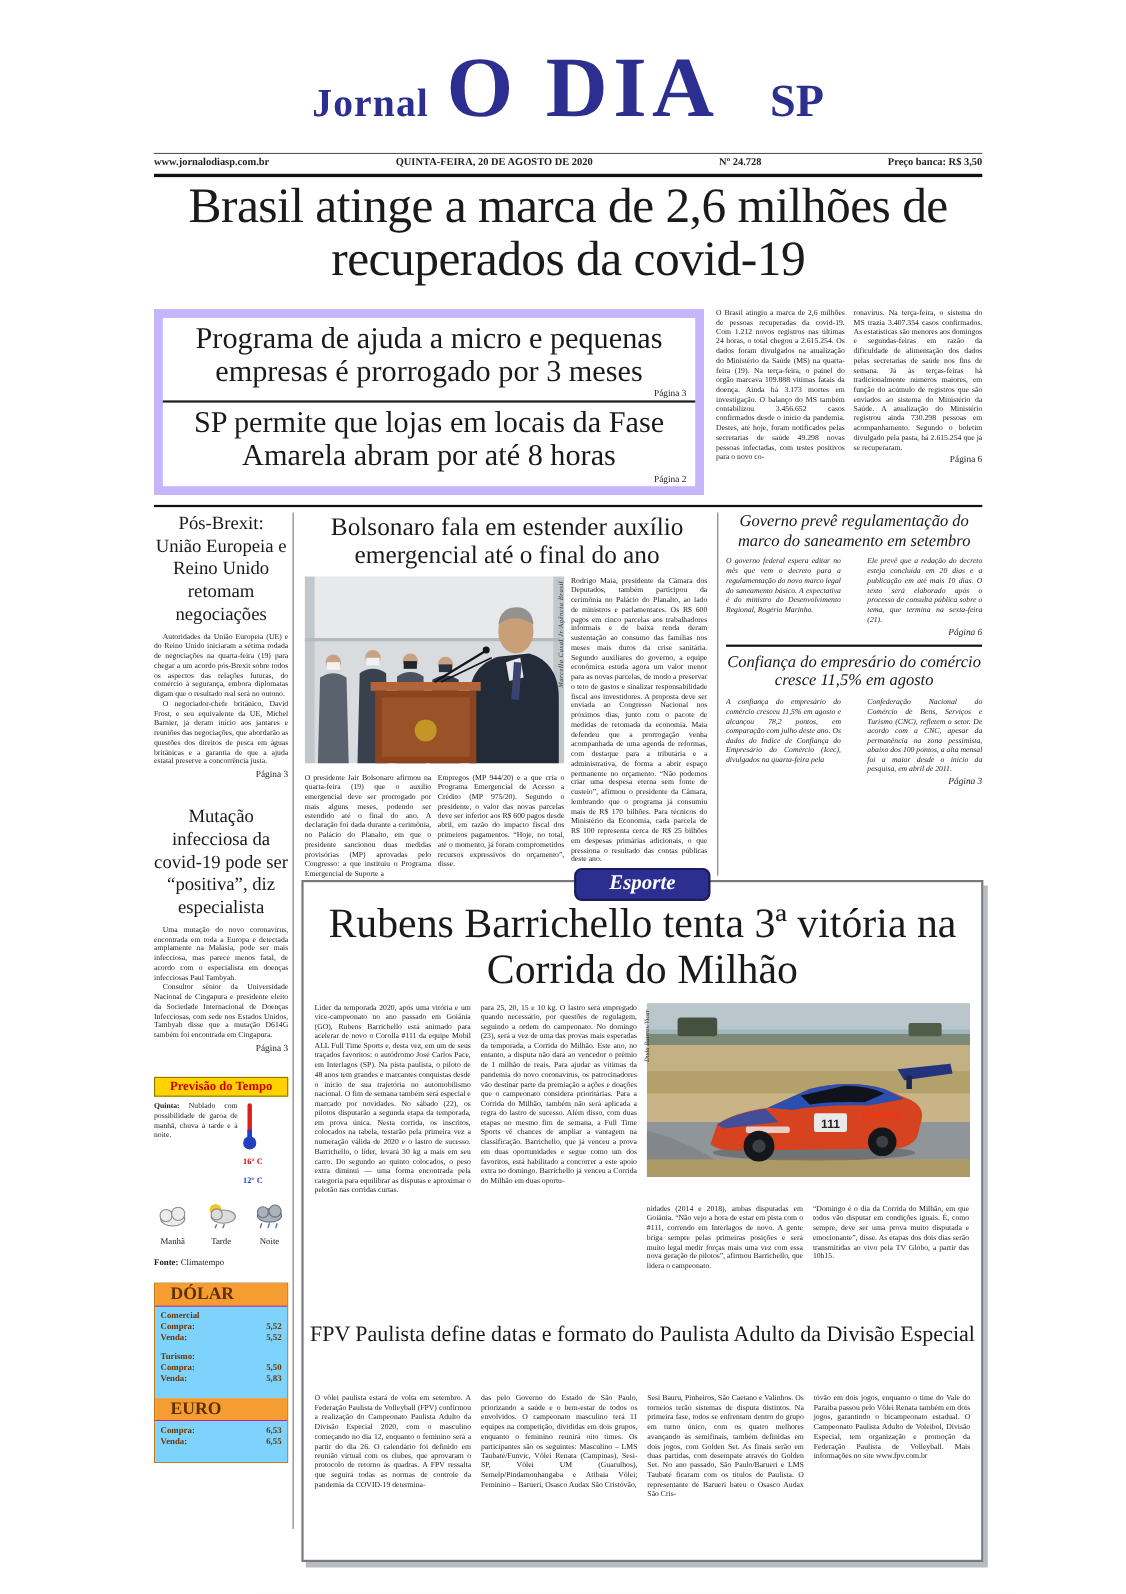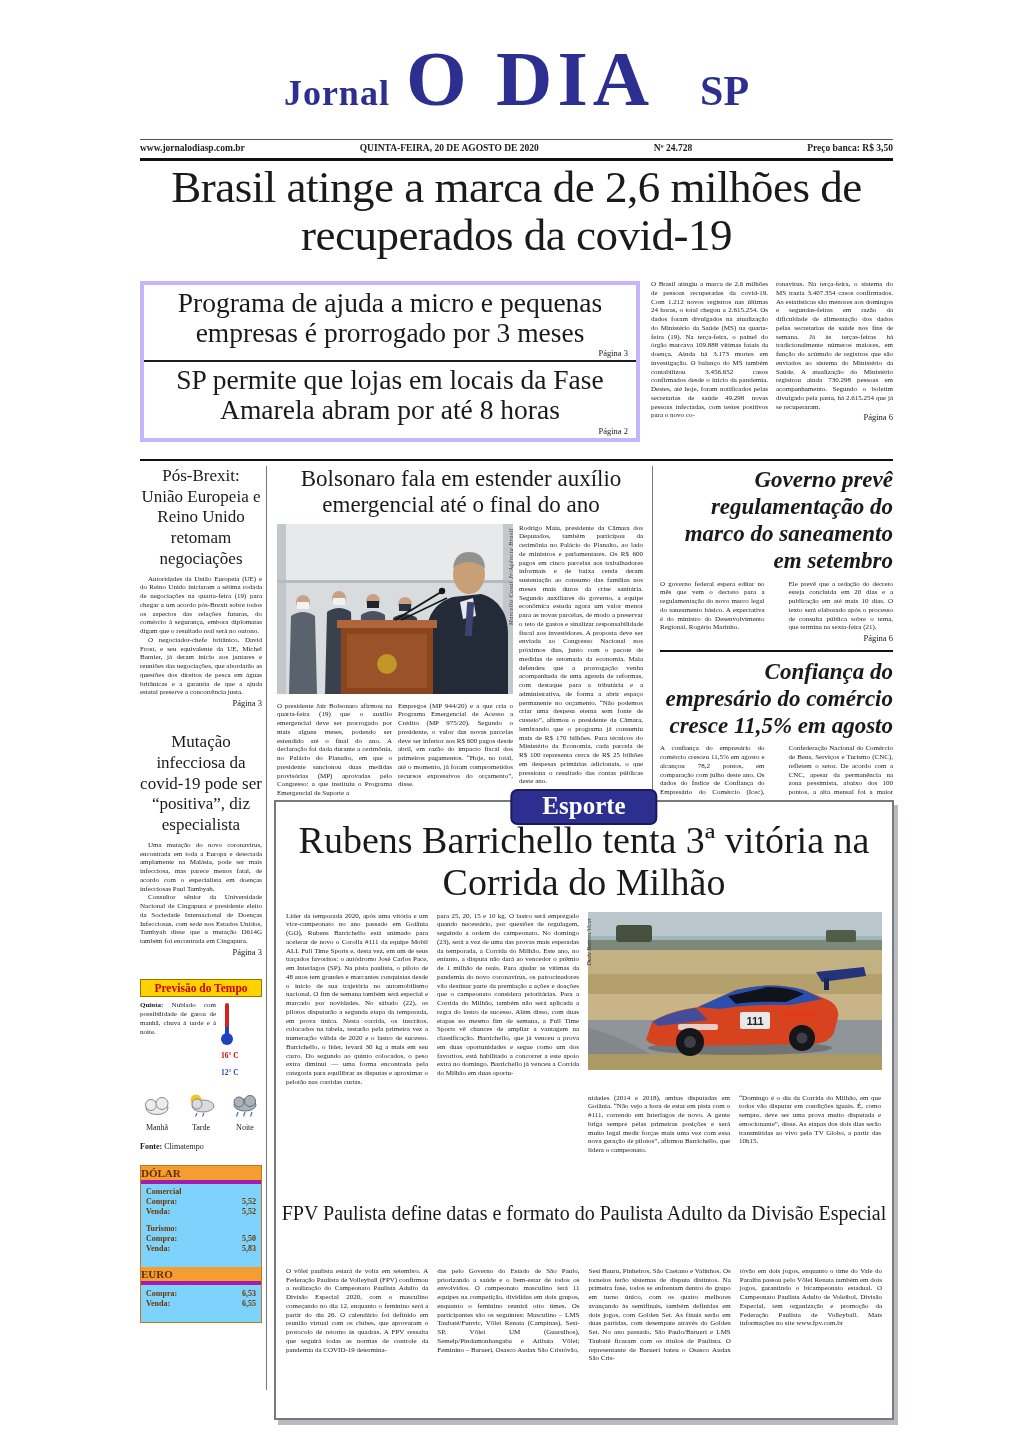--- a/index.html
+++ b/index.html
@@ -11,21 +11,21 @@
   .mh-jornal{font-size:36px;font-weight:bold;letter-spacing:1px;margin-right:16px;}
   .mh-title{font-size:78px;font-weight:bold;letter-spacing:5px;line-height:1;}
   .mh-sp{font-size:42px;font-weight:bold;margin-left:46px;}
   .rule-thin{position:absolute;left:140px;top:139px;width:753px;height:1px;background:#555;}
   .infobar{position:absolute;left:140px;top:143px;width:753px;display:flex;justify-content:space-between;
            font-size:9.5px;font-weight:bold;color:#222;}
   .rule-thick{position:absolute;left:140px;top:158px;width:753px;height:3px;background:#111;}
   
   .h1{position:absolute;left:140px;top:164px;width:753px;font-size:45px;line-height:1.06;
       text-align:center;letter-spacing:-0.5px;}
-  .boxes{position:absolute;left:140px;top:281px;width:500px;border:4px solid #c4b5fd;box-sizing:border-box;}
+  .boxes{position:absolute;left:140px;top:281px;width:500px;border:8px solid #c4b5fd;box-sizing:border-box;}
   .hbox{padding:3px 8px 2px;}
   .hbox+.hbox{border-top:2px solid #1c1c1c;}
   .hbox .bh{font-size:27.5px;line-height:1.08;text-align:center;}
   .pageref{font-size:8.5px;text-align:right;margin-top:1px;}
   .lead-cols{position:absolute;left:651px;top:280px;width:243px;display:flex;gap:8px;}
   .lead-cols .col{width:117px;}
   .t7{font-size:7px;line-height:1.25;text-align:justify;}
   .t7 p{margin:0;text-indent:8px;}
   .rule2{position:absolute;left:140px;top:459px;width:753px;height:2px;background:#111;}
   
@@ -39,29 +39,29 @@
   .mid-h{font-size:23px;line-height:1.12;text-align:center;}
   .bols-row{display:flex;gap:6px;margin-top:6px;}
   .bols-left{width:236px;}
   .photo-wrap{position:relative;width:236px;}
   .vcredit{position:absolute;right:-1px;top:4px;writing-mode:vertical-rl;transform:rotate(180deg);
            font-size:6px;font-style:italic;color:#333;letter-spacing:.5px;}
   .under-cols{display:flex;gap:6px;margin-top:4px;height:96px;overflow:hidden;}
   .under-cols .col{width:115px;}
   .bols-side{width:124px;height:300px;overflow:hidden;}
   .right-rail{position:absolute;left:660px;top:466px;width:233px;max-height:332px;overflow:hidden;}
-  .rr-h{font-size:23px;line-height:1.18;text-align:right;font-style:italic;font-weight:bold;}
-  .rr-cols{display:flex;gap:24px;margin-top:5px;}
+  .rr-h{font-size:15px;line-height:1.18;text-align:center;font-style:italic;}
+  .rr-cols{display:flex;gap:24px;margin-top:5px;font-style:italic;}
   .rr-cols .col{width:112px;}
   .rr-rule{height:2px;background:#111;margin:7px 0 6px;}
   
   .sport{position:absolute;left:274px;top:800px;width:620px;height:620px;border:2px solid #77797c;
          box-sizing:border-box;background:#fff;box-shadow:4px 5px 0 #b7bbc0;}
   .badge{position:absolute;left:50%;top:-13px;transform:translateX(-50%);background:#2d2f90;
-         color:#fff;font-size:25px;font-weight:bold;padding:1px 30px 3px;
+         color:#fff;font-size:19px;font-weight:bold;font-style:italic;padding:1px 30px 3px;
          border-radius:7px;border:2px solid #191b5e;}
   .sp-h1{margin-top:18px;font-size:38px;line-height:1.1;text-align:center;}
   .sp-body{display:flex;gap:9px;margin:8px 10px 0;height:282px;overflow:hidden;}
   .sp-col{width:143px;}
   .sp-right{width:294px;position:relative;}
   .sp-under{display:flex;gap:9px;margin-top:4px;height:112px;overflow:hidden;}
   .sp-under .col{width:142px;margin-top:16px;}
   .sp-h2{margin-top:8px;font-size:20px;line-height:1.12;text-align:center;}
   .fpv-cols{display:flex;gap:9px;margin:7px 10px 0;height:140px;overflow:hidden;}
   .fpv-cols .col{width:143px;margin-top:36px;}
@@ -73,22 +73,22 @@
   .wrow{display:flex;margin-top:4px;}
   .wtext{width:76px;font-size:7px;line-height:1.3;text-align:justify;}
   .wtemp{display:flex;align-items:flex-start;margin-left:3px;flex-direction:column;}
   .temps{display:flex;flex-direction:column;font-size:7.5px;font-weight:bold;margin-left:2px;margin-top:4px;gap:8px;}
   .thot{color:#d40000;} .tcold{color:#2244cc;}
   .wicons{display:flex;justify-content:space-between;margin-top:16px;}
   .wic{width:34px;text-align:center;}
   .wic .lbl{font-size:8px;margin-top:2px;}
   .fonte{font-size:8px;margin-top:10px;}
   .cur{margin-top:14px;border:1px solid #c07820;}
-  .cur-hd{background:#f59d30;color:#5e3000;font-weight:bold;font-size:11px;padding:1px 0;
-          border-bottom:4px solid #a21caf;}
+  .cur-hd{background:#f59d30;color:#5e3000;font-weight:bold;font-size:16px;padding:1px 14px;
+          border-bottom:1px solid #a21caf;}
   .cur-bd{background:#7dd3fc;color:#6e3600;font-weight:bold;font-size:8px;padding:3px 5px 14px;}
   .cur-row{display:flex;justify-content:space-between;margin-top:1px;}
   .cur-gap{height:8px;}
 </style>
 </head>
 <body>
 
 <div class="page">
 
   <div class="masthead">

